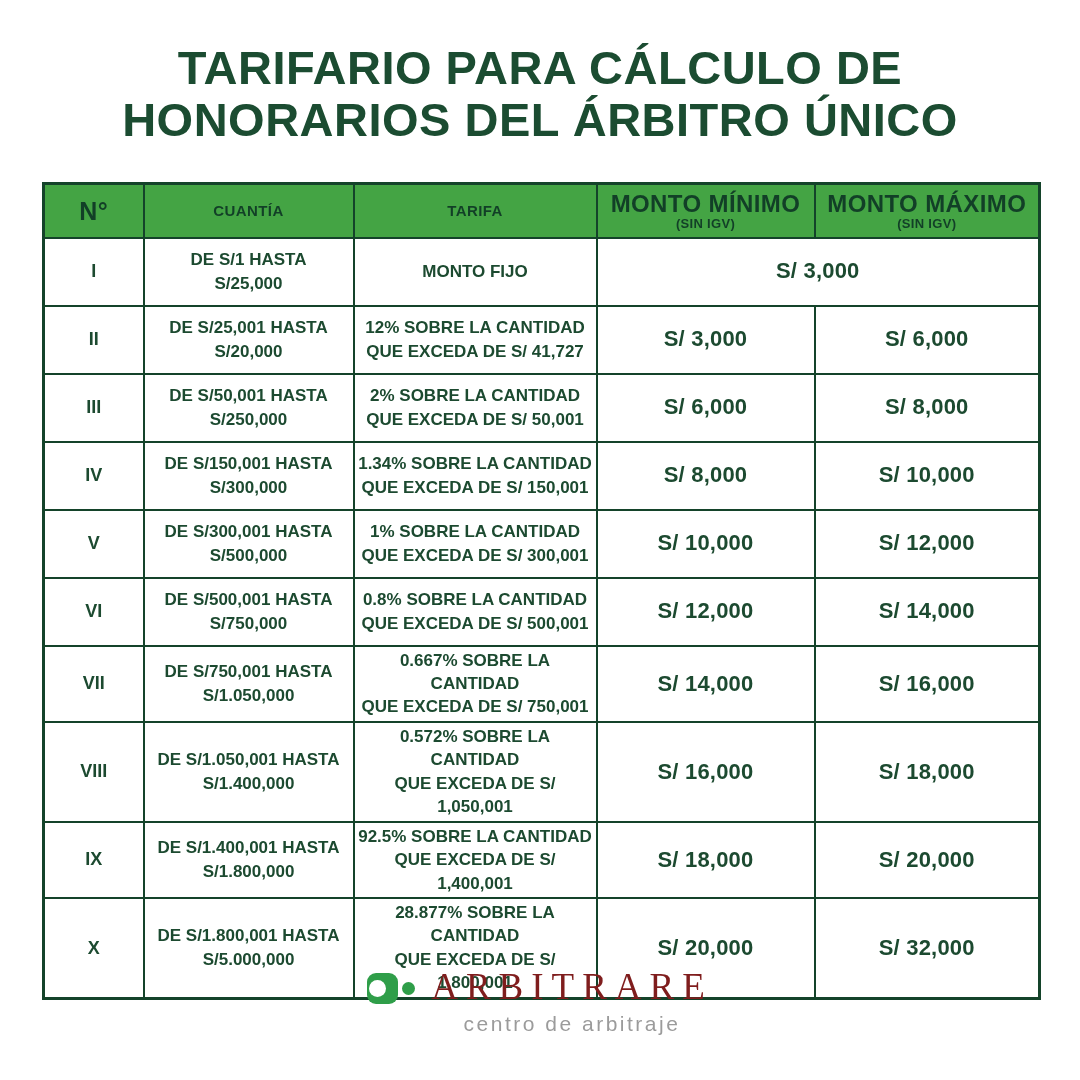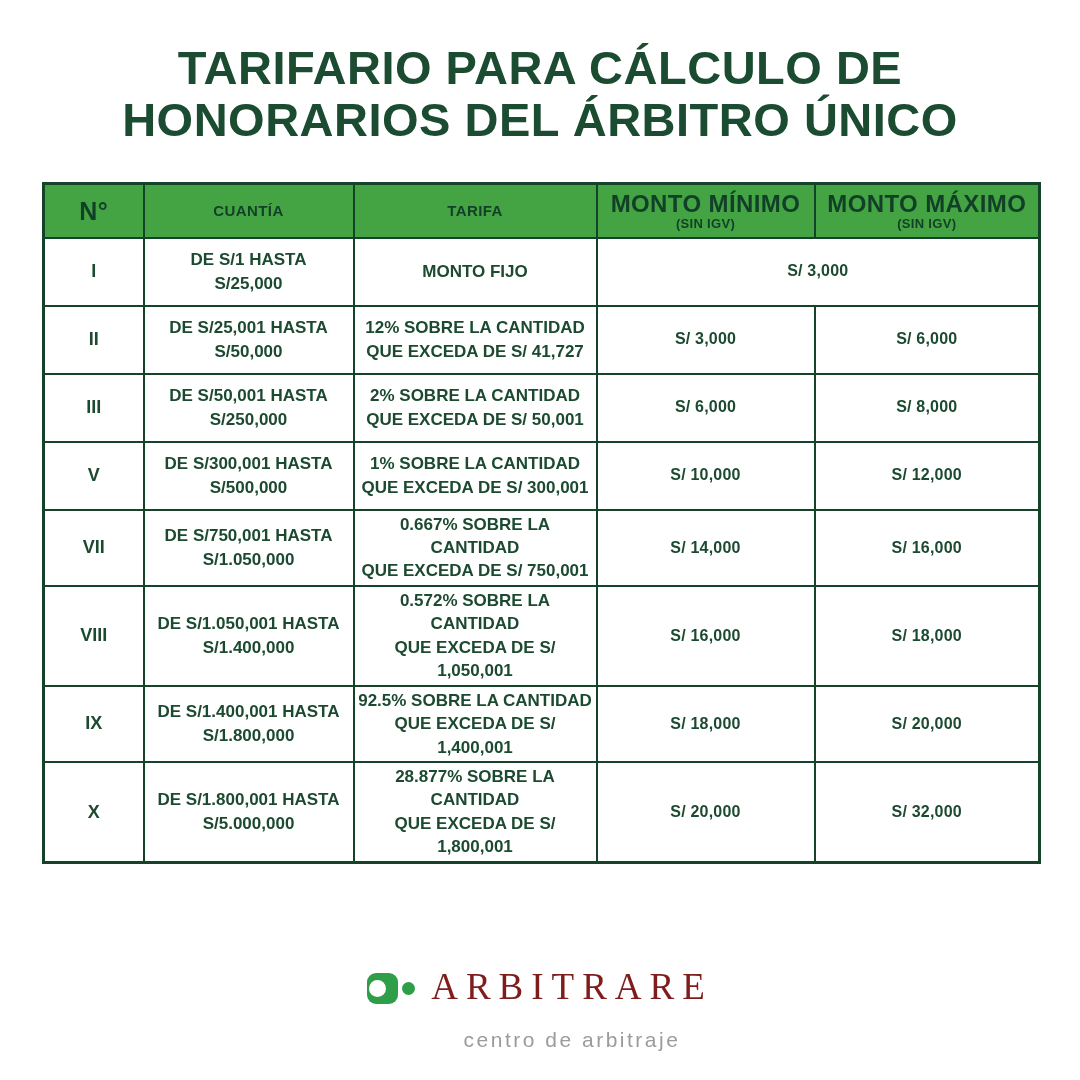--- a/index.html
+++ b/index.html
@@ -64,21 +64,21 @@
   }
   .fee-table tbody tr { height: 68px; background: #ffffff; }
   .fee-table tbody td {
     color: #1C4A30;
     font-weight: 700;
     font-size: 17px;
     line-height: 1.38;
     padding: 2px 3px;
   }
   .fee-table tbody td.cell-n { font-size: 18px; }
-  .fee-table tbody td.cell-monto { font-size: 16px; letter-spacing: 0.2px; text-align: center; }
+  .fee-table tbody td.cell-monto { font-size: 22px; letter-spacing: 0.2px; text-align: center; }
   .fee-table tbody td span.line { display: block; }
 
   
   .logo {
     position: absolute;
     top: 968px; left: 0; right: 0;
     display: flex;
     justify-content: center;
     align-items: flex-start;
     gap: 16px;
@@ -117,21 +117,21 @@
     font-size: 37px;
     letter-spacing: 8px;
     color: #7f1d1d;
     line-height: 1;
     white-space: nowrap;
   }
   .logo-tagline {
     font-size: 21px;
     letter-spacing: 2.5px;
     color: #9B9B9B;
-    margin-top: 23px;
+    margin-top: 7px;
     white-space: nowrap;
   }
 </style>
 </head>
 <body>
 
 <div class="canvas">
 
   <h1 class="title">
     <span>TARIFARIO PARA CÁLCULO DE</span>
@@ -170,21 +170,21 @@
         </td>
         <td>
           <span class="line">MONTO FIJO</span>
         </td>
         <td class="cell-monto" colspan="2">S/ 3,000</td>
       </tr>
       <tr>
         <td class="cell-n">II</td>
         <td>
           <span class="line">DE S/25,001 HASTA</span>
-          <span class="line">S/50,000</span>
+          <span class="line">S/20,000</span>
         </td>
         <td>
           <span class="line">12% SOBRE LA CANTIDAD</span>
           <span class="line">QUE EXCEDA DE S/ 41,727</span>
         </td>
         <td class="cell-monto">S/ 3,000</td>
         <td class="cell-monto">S/ 6,000</td>
       </tr>
       <tr>
         <td class="cell-n">III</td>
@@ -193,31 +193,57 @@
           <span class="line">S/250,000</span>
         </td>
         <td>
           <span class="line">2% SOBRE LA CANTIDAD</span>
           <span class="line">QUE EXCEDA DE S/ 50,001</span>
         </td>
         <td class="cell-monto">S/ 6,000</td>
         <td class="cell-monto">S/ 8,000</td>
       </tr>
       <tr>
+        <td class="cell-n">IV</td>
+        <td>
+          <span class="line">DE S/150,001 HASTA</span>
+          <span class="line">S/300,000</span>
+        </td>
+        <td>
+          <span class="line">1.34% SOBRE LA CANTIDAD</span>
+          <span class="line">QUE EXCEDA DE S/ 150,001</span>
+        </td>
+        <td class="cell-monto">S/ 8,000</td>
+        <td class="cell-monto">S/ 10,000</td>
+      </tr>
+      <tr>
         <td class="cell-n">V</td>
         <td>
           <span class="line">DE S/300,001 HASTA</span>
           <span class="line">S/500,000</span>
         </td>
         <td>
           <span class="line">1% SOBRE LA CANTIDAD</span>
           <span class="line">QUE EXCEDA DE S/ 300,001</span>
         </td>
         <td class="cell-monto">S/ 10,000</td>
         <td class="cell-monto">S/ 12,000</td>
+      </tr>
+      <tr>
+        <td class="cell-n">VI</td>
+        <td>
+          <span class="line">DE S/500,001 HASTA</span>
+          <span class="line">S/750,000</span>
+        </td>
+        <td>
+          <span class="line">0.8% SOBRE LA CANTIDAD</span>
+          <span class="line">QUE EXCEDA DE S/ 500,001</span>
+        </td>
+        <td class="cell-monto">S/ 12,000</td>
+        <td class="cell-monto">S/ 14,000</td>
       </tr>
       <tr>
         <td class="cell-n">VII</td>
         <td>
           <span class="line">DE S/750,001 HASTA</span>
           <span class="line">S/1.050,000</span>
         </td>
         <td>
           <span class="line">0.667% SOBRE LA CANTIDAD</span>
           <span class="line">QUE EXCEDA DE S/ 750,001</span>

